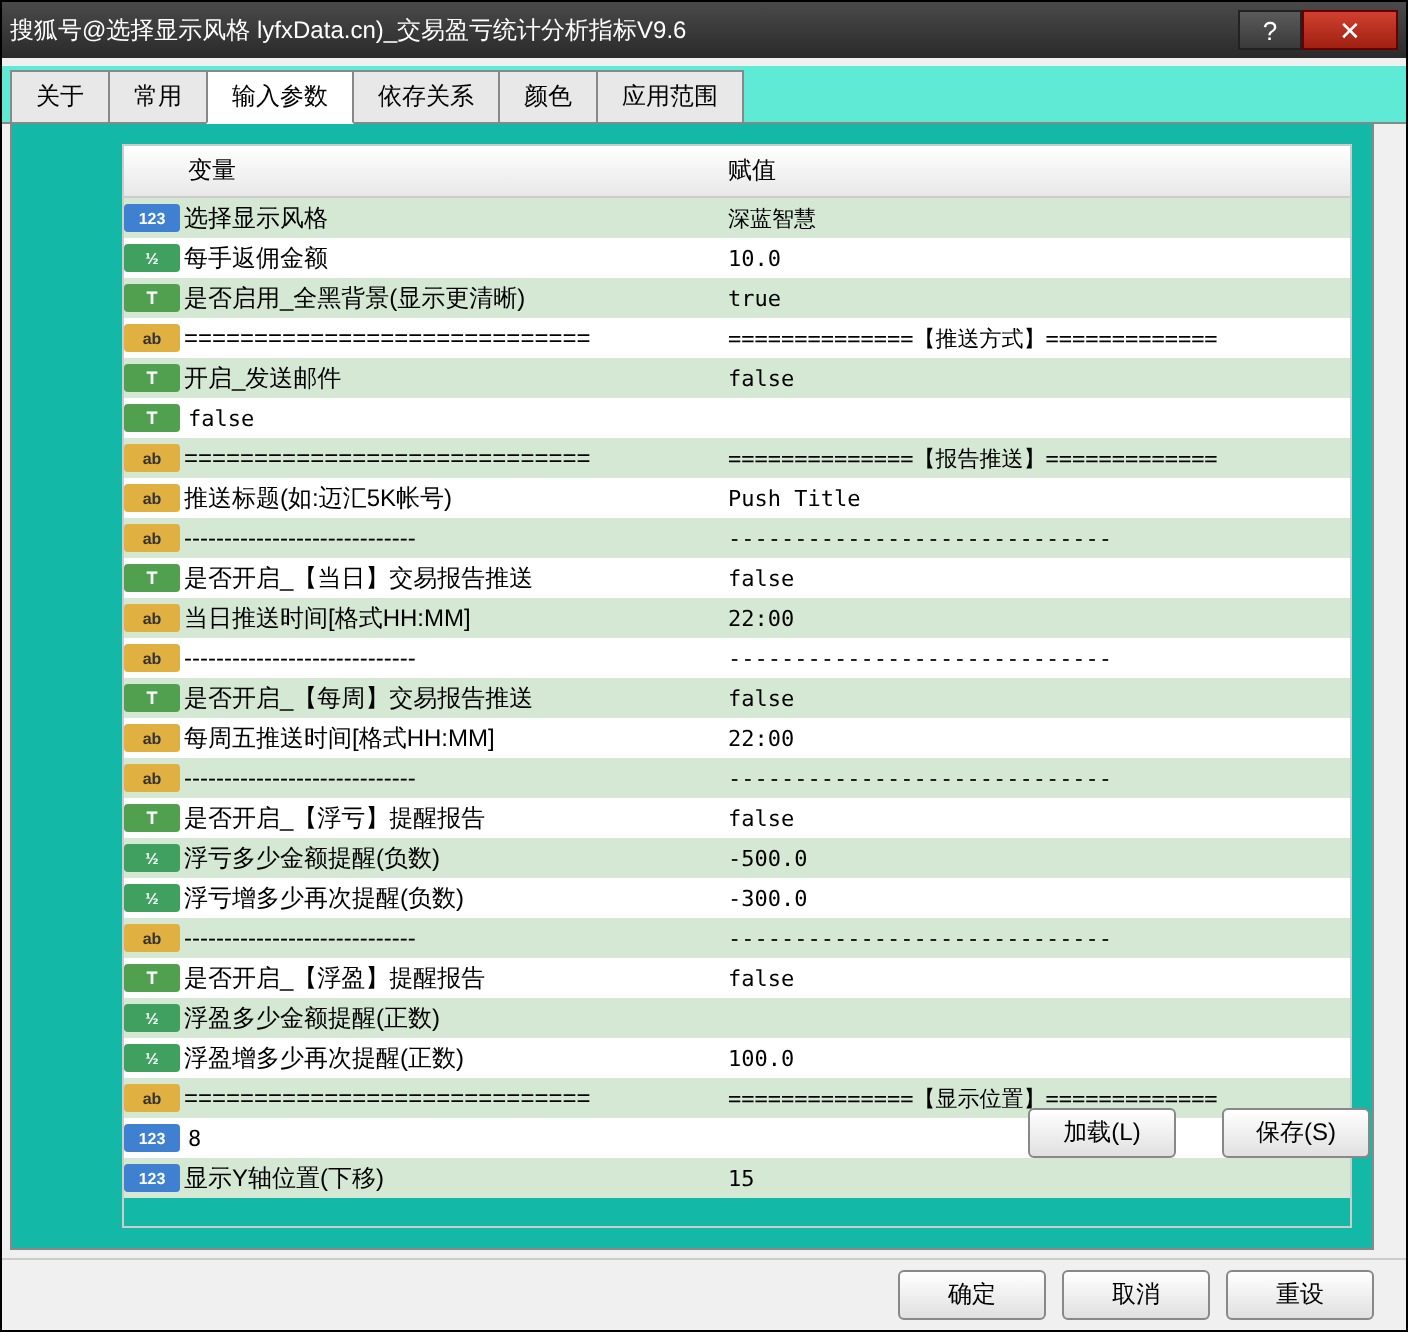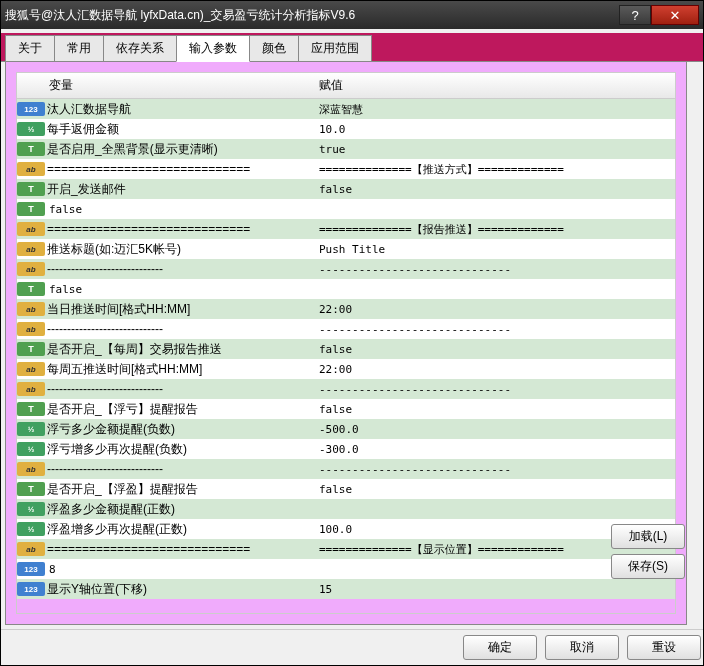--- a/index.html
+++ b/index.html
@@ -4,80 +4,80 @@
 <style>
 * { box-sizing: border-box; margin: 0; padding: 0; }
 body { font-family: "Microsoft YaHei", SimSun, sans-serif; font-size: 12px; background: #4a5568; width: 704px; height: 666px; overflow: hidden; }
 .window { width: 704px; height: 666px; background: #f0f0f0; border: 1px solid #000; display: flex; flex-direction: column; }
 .titlebar { height: 28px; background: linear-gradient(to bottom, #4a4a4a, #2a2a2a); color: #fff; display: flex; align-items: center; padding: 0 4px; font-size: 12px; }
 .titlebar-text { flex: 1; white-space: nowrap; overflow: hidden; }
 .titlebar-btns { display: flex; gap: 0; }
 .titlebar-btn { width: 32px; height: 20px; display: flex; align-items: center; justify-content: center; cursor: pointer; font-size: 13px; color: #fff; }
 .help-btn { background: linear-gradient(to bottom, #5a5a5a, #3a3a3a); border: 1px solid #222; }
 .close-btn { background: linear-gradient(to bottom, #d04030, #a02010); border: 1px solid #600; width: 48px; }
-.tabs { display: flex; padding: 2px 4px 0 4px; background: #be185d; border-bottom: 1px solid #888; margin-top: 4px; }
+.tabs { display: flex; padding: 2px 4px 0 4px; background: #5eead4; border-bottom: 1px solid #888; margin-top: 4px; }
 .tab { padding: 4px 12px; border: 1px solid #888; border-bottom: none; background: #e8e8e8; cursor: pointer; margin-right: -1px; font-size: 12px; }
 .tab.active { background: #fff; border-bottom: 1px solid #fff; margin-bottom: -1px; position: relative; z-index: 1; }
-.content { flex: 1; background: #f0abfc; margin: 0 16px 4px 4px; border: 1px solid #888; border-top: none; display: flex; flex-direction: column; overflow: hidden; }
+.content { flex: 1; background: #14b8a6; margin: 0 16px 4px 4px; border: 1px solid #888; border-top: none; display: flex; flex-direction: column; overflow: hidden; padding-left: 45px; }
 .table-wrap { flex: 1; overflow: auto; margin: 10px; border: 1px solid #ccc; }
 .thead { display: flex; background: linear-gradient(to bottom, #fff, #e8e8e8); border-bottom: 1px solid #ccc; font-weight: normal; padding: 4px 0; }
 .th-icon { width: 28px; }
 .th-var { width: 270px; padding-left: 4px; }
 .th-val { flex: 1; padding-left: 4px; }
 .row { display: flex; align-items: center; height: 20px; font-size: 12px; }
 .row:nth-child(odd) { background: #d4e8d4; }
 .row:nth-child(even) { background: #fff; }
 .cell-icon { width: 28px; display: flex; justify-content: center; align-items: center; }
 .icon-box { width: 30px; height: 14px; border-radius: 2px; display: flex; align-items: center; justify-content: center; font-size: 8px; font-weight: bold; color: #fff; }
 .icon-123 { background: #4080d0; }
 .icon-v2 { background: #40a060; }
 .icon-t { background: #50a050; font-size: 9px; }
-.icon-ab { background: #e0b040; color: #333; font-style: italic; }
+.icon-ab { background: #e0b040; color: #333; }
 .cell-var { width: 270px; padding-left: 2px; white-space: nowrap; overflow: hidden; }
 .cell-val { flex: 1; padding-left: 4px; font-family: monospace; font-size: 11px; }
-.side-btns { position: absolute; right: 18px; bottom: 50px; display: flex; flex-direction: column; gap: 5px; }
+.side-btns { position: absolute; right: 18px; bottom: 50px; display: flex; flex-direction: row; gap: 23px; }
 .btn { min-width: 74px; padding: 3px 10px; border: 1px solid #888; background: linear-gradient(to bottom, #fff, #e0e0e0); cursor: pointer; font-size: 12px; border-radius: 3px; }
-.bottom-bar { height: 36px; display: flex; justify-content: flex-end; align-items: center; gap: 8px; padding: 0 2px; border-top: 1px solid #ccc; background: #f0f0f0; }
+.bottom-bar { height: 36px; display: flex; justify-content: flex-end; align-items: center; gap: 8px; padding: 0 16px; border-top: 1px solid #ccc; background: #f0f0f0; }
 .main-area { position: relative; flex: 1; display: flex; flex-direction: column; }
 </style>
 </head>
 <body>
 
 <div class="window">
   <div class="titlebar">
-    <span class="titlebar-text">搜狐号@汰人汇数据导航    lyfxData.cn)_交易盈亏统计分析指标V9.6</span>
+    <span class="titlebar-text">搜狐号@选择显示风格    lyfxData.cn)_交易盈亏统计分析指标V9.6</span>
     <div class="titlebar-btns">
       <div class="titlebar-btn help-btn">?</div>
       <div class="titlebar-btn close-btn">✕</div>
     </div>
   </div>
 
   <div class="main-area">
     <div class="tabs" id="tabstrip">
         <div class="tab">关于</div>
         <div class="tab">常用</div>
+        <div class="tab active">输入参数</div>
         <div class="tab">依存关系</div>
-        <div class="tab active">输入参数</div>
         <div class="tab">颜色</div>
         <div class="tab">应用范围</div>
       </div>
 
     <div class="content">
       <div class="table-wrap">
         <div class="thead">
           <div class="th-icon"></div>
           <div class="th-var">变量</div>
           <div class="th-val">赋值</div>
         </div>
         <div id="tbody">
             <div class="row">
               <div class="cell-icon">
                 <div class="icon-box icon-123">123</div>
               </div>
-              <div class="cell-var">汰人汇数据导航</div>
+              <div class="cell-var">选择显示风格</div>
               <div class="cell-val">深蓝智慧</div>
             </div>
             <div class="row">
               <div class="cell-icon">
                 <div class="icon-box icon-v2">½</div>
               </div>
               <div class="cell-var">每手返佣金额</div>
               <div class="cell-val">10.0</div>
             </div>
             <div class="row">
@@ -125,20 +125,21 @@
               <div class="cell-icon">
                 <div class="icon-box icon-ab">ab</div>
               </div>
               <div class="cell-var">-----------------------------</div>
               <div class="cell-val">-----------------------------</div>
             </div>
             <div class="row">
               <div class="cell-icon">
                 <div class="icon-box icon-t">T</div>
               </div>
+              <div class="cell-var">是否开启_【当日】交易报告推送</div>
               <div class="cell-val">false</div>
             </div>
             <div class="row">
               <div class="cell-icon">
                 <div class="icon-box icon-ab">ab</div>
               </div>
               <div class="cell-var">当日推送时间[格式HH:MM]</div>
               <div class="cell-val">22:00</div>
             </div>
             <div class="row">

